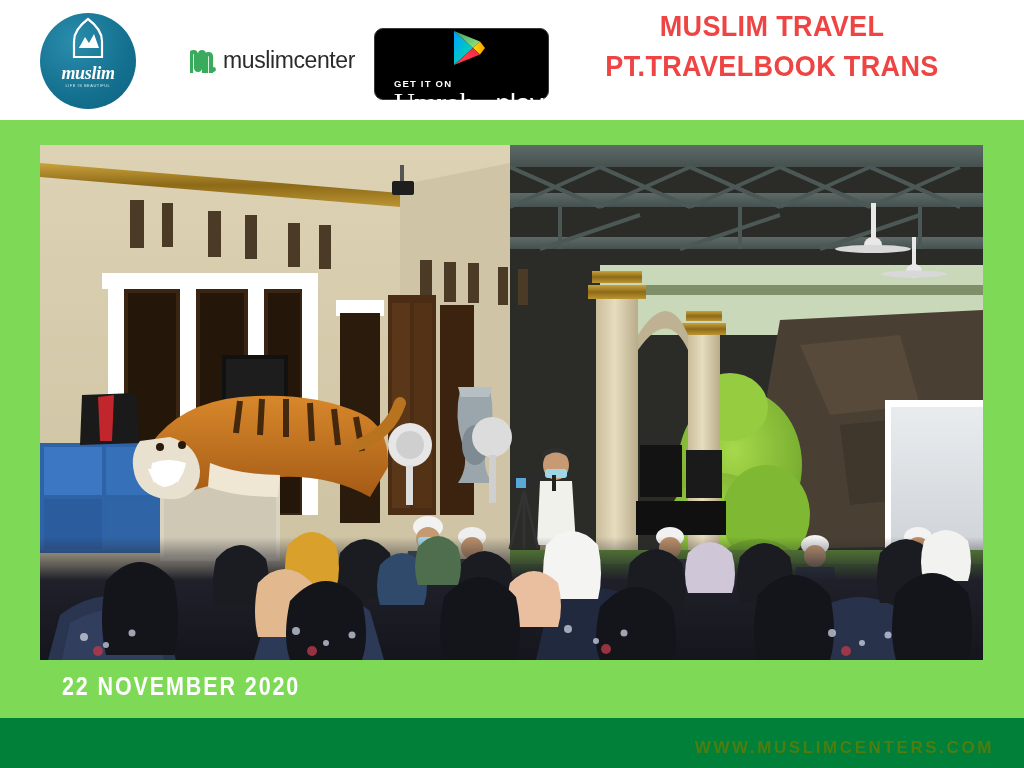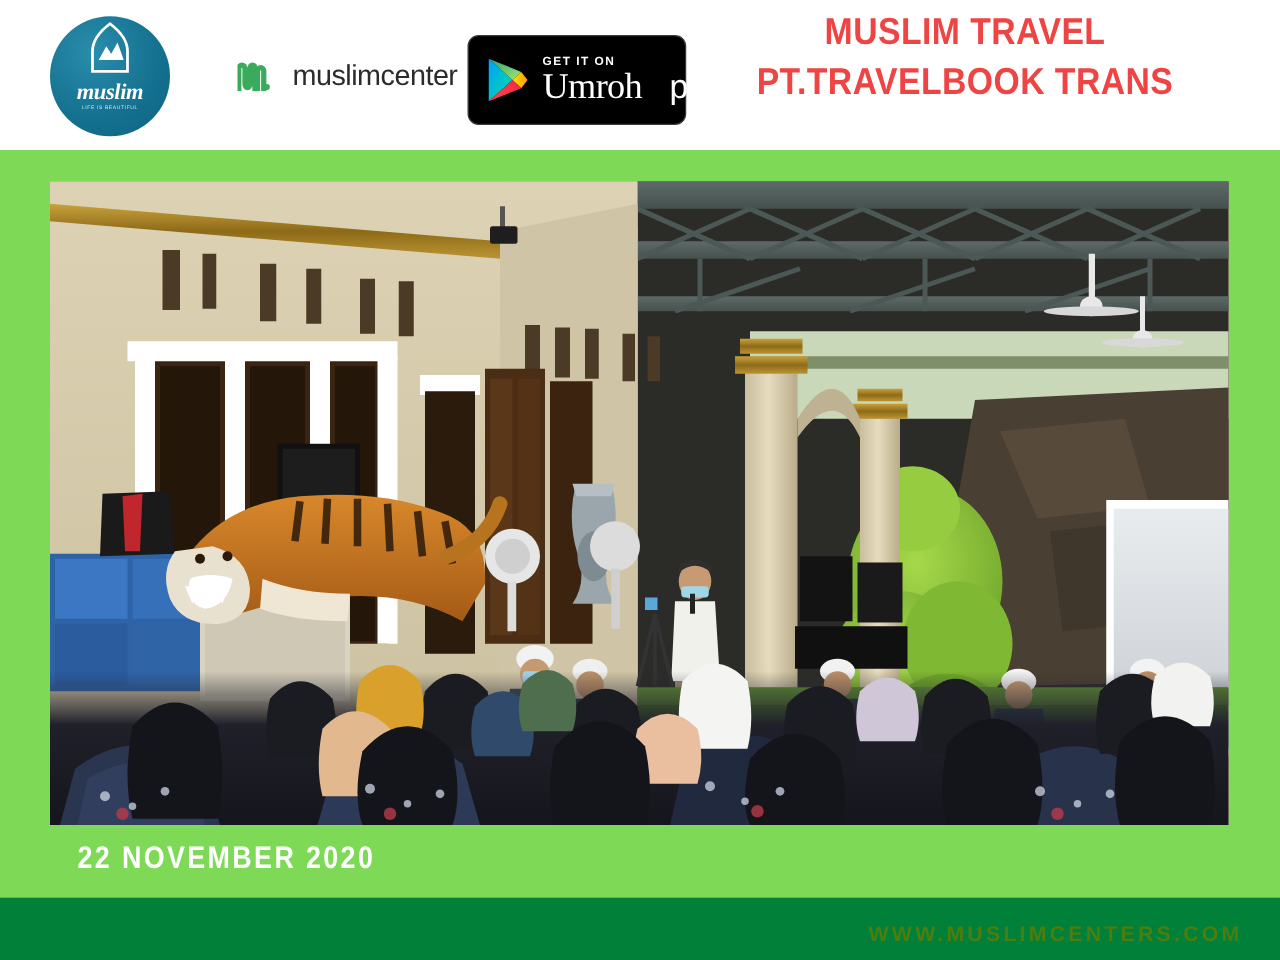--- a/index.html
+++ b/index.html
@@ -68,21 +68,21 @@
     white-space: nowrap;
     transform: scale(1.25);
   }
 
   
   .mc-block {
     position: absolute;
     left: 190px; top: 47px;
     display: flex;
     align-items: center;
-    gap: 18px;
+    gap: 7px;
   }
   .mc-icon { width: 26px; height: 24px; display: block; }
   .mc-text {
     font-size: 23px;
     color: #2b2b2b;
     letter-spacing: -0.4px;
     font-weight: 400;
   }
 
   
@@ -90,20 +90,21 @@
     position: absolute;
     left: 374px; top: 28px;
     width: 175px; height: 72px;
     background: #000000;
     border-radius: 9px;
     border: 1px solid #3a3a3a;
     display: flex;
     align-items: center;
     padding-left: 14px;
     gap: 11px;
+    flex-direction: column;
   }
   .gp-tri { width: 34px; height: 38px; flex: 0 0 auto; }
   .gp-txt { display: flex; flex-direction: column; justify-content: center; }
   .gp-small {
     color: #ffffff;
     font-size: 9.5px;
     font-weight: bold;
     letter-spacing: 1.2px;
     margin-bottom: 1px;
   }

